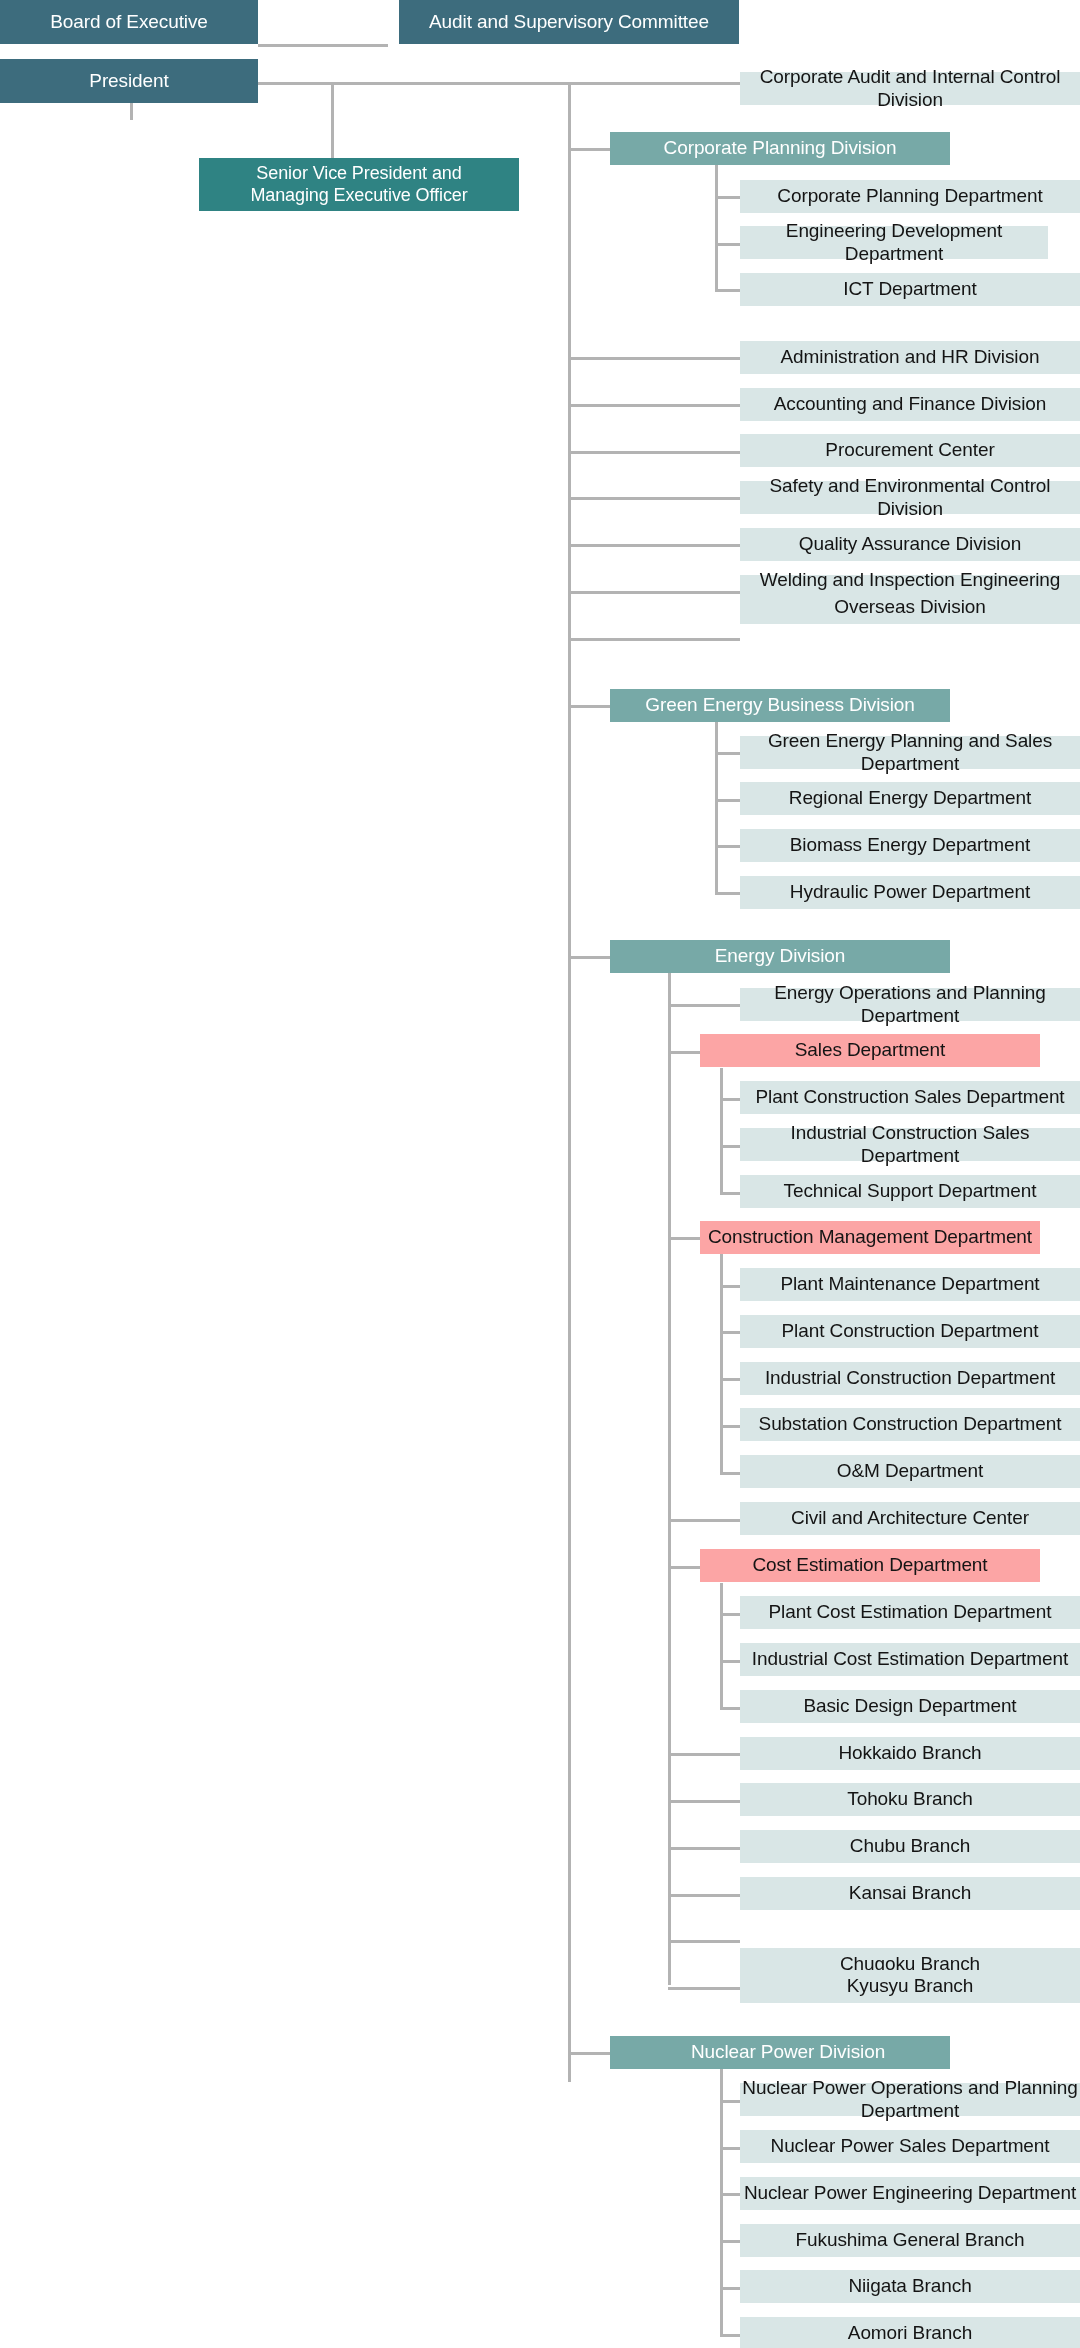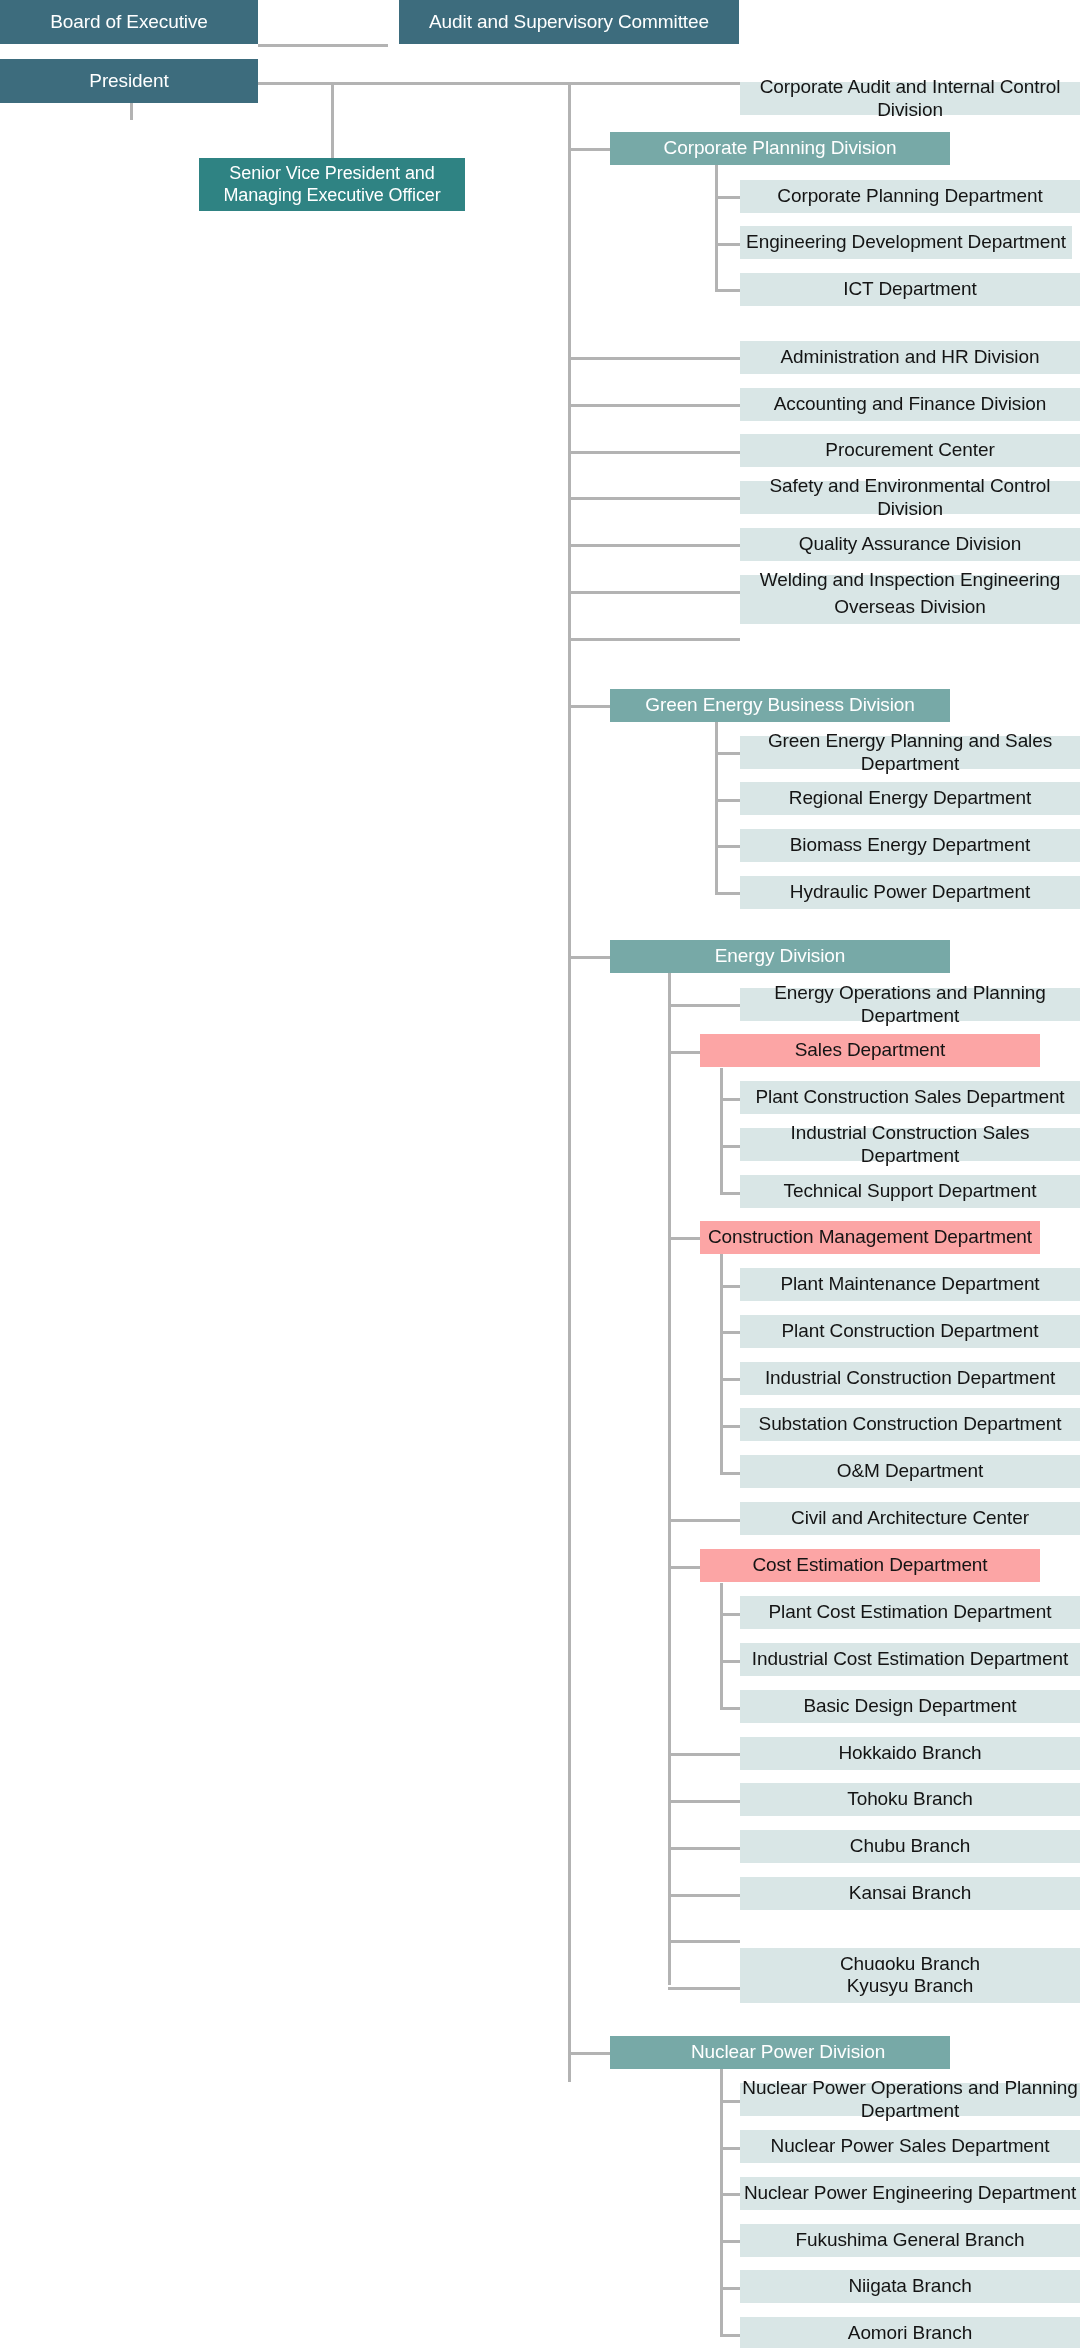--- a/index.html
+++ b/index.html
@@ -155,28 +155,28 @@
   <div class="ln ln-h" style="left:720px; top:2240px; width:25px;"></div>
   <div class="ln ln-h" style="left:720px; top:2287px; width:25px;"></div>
   <div class="ln ln-h" style="left:720px; top:2334px; width:25px;"></div>
 
   <div class="box lv-exec" style="left:0px; top:0px; width:258px; height:44px;">Board of Executive</div>
 
   <div class="box lv-exec" style="left:399px; top:0px; width:340px; height:44px;">Audit and Supervisory Committee</div>
 
   <div class="box lv-exec" style="left:0px; top:59px; width:258px; height:44px;">President</div>
 
-  <div class="box lv-svp" style="left:199px; top:158px; width:266px; height:53px;">Senior Vice President and
+  <div class="box lv-svp" style="left:199px; top:158px; width:320px; height:53px;">Senior Vice President and
 Managing Executive Officer</div>
 
-  <div class="box lv-leaf" style="left:740px; top:82px; width:340px; height:33px;">Corporate Audit and Internal Control Division</div>
+  <div class="box lv-leaf" style="left:740px; top:72px; width:340px; height:33px;">Corporate Audit and Internal Control Division</div>
 
   <div class="box lv-div" style="left:610px; top:132px; width:340px; height:33px;">Corporate Planning Division</div>
   <div class="box lv-leaf" style="left:740px; top:180px; width:340px; height:33px;">Corporate Planning Department</div>
-  <div class="box lv-leaf" style="left:740px; top:226px; width:332px; height:33px;">Engineering Development Department</div>
+  <div class="box lv-leaf" style="left:740px; top:226px; width:308px; height:33px;">Engineering Development Department</div>
   <div class="box lv-leaf" style="left:740px; top:273px; width:340px; height:33px;">ICT Department</div>
 
   <div class="box lv-leaf" style="left:740px; top:341px; width:340px; height:33px;">Administration and HR Division</div>
   <div class="box lv-leaf" style="left:740px; top:388px; width:340px; height:33px;">Accounting and Finance Division</div>
   <div class="box lv-leaf" style="left:740px; top:434px; width:340px; height:33px;">Procurement Center</div>
   <div class="box lv-leaf" style="left:740px; top:481px; width:340px; height:33px;">Safety and Environmental Control Division</div>
   <div class="box lv-leaf" style="left:740px; top:528px; width:340px; height:33px;">Quality Assurance Division</div>
   <div class="box lv-leaf" style="left:740px; top:575px; width:340px; height:33px;">Welding and Inspection Engineering Center</div>
   <div class="box lv-leaf" style="left:740px; top:591px; width:340px; height:33px;">Overseas Division</div>
 

